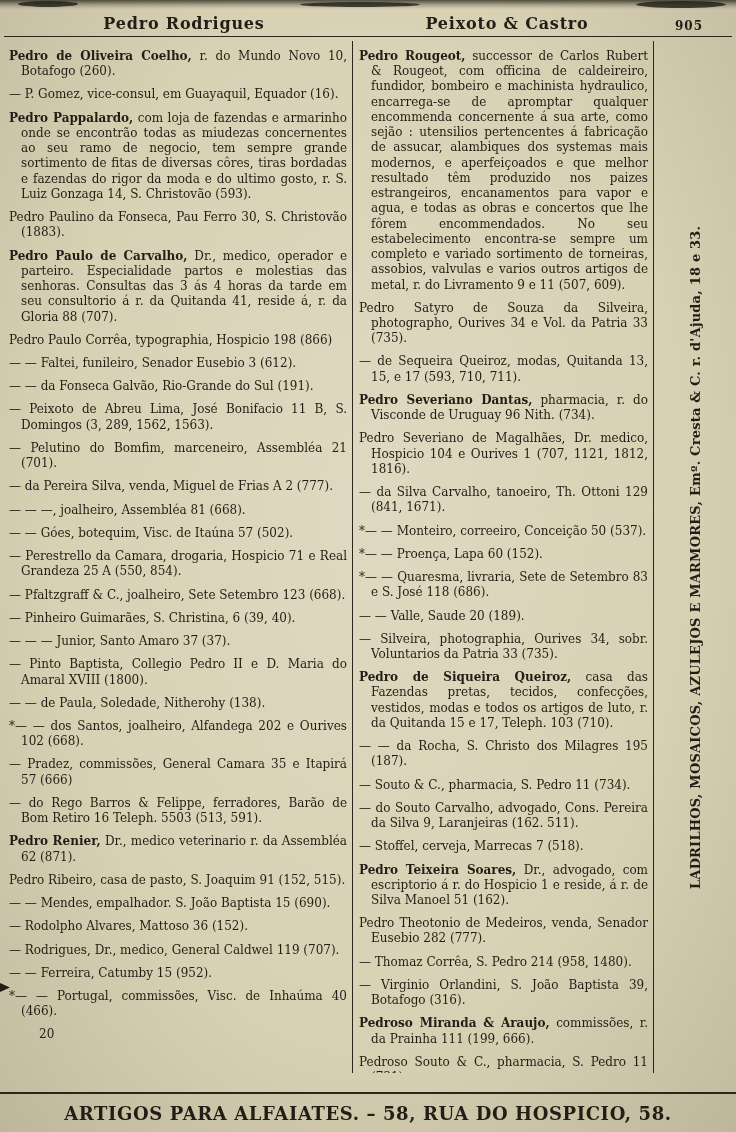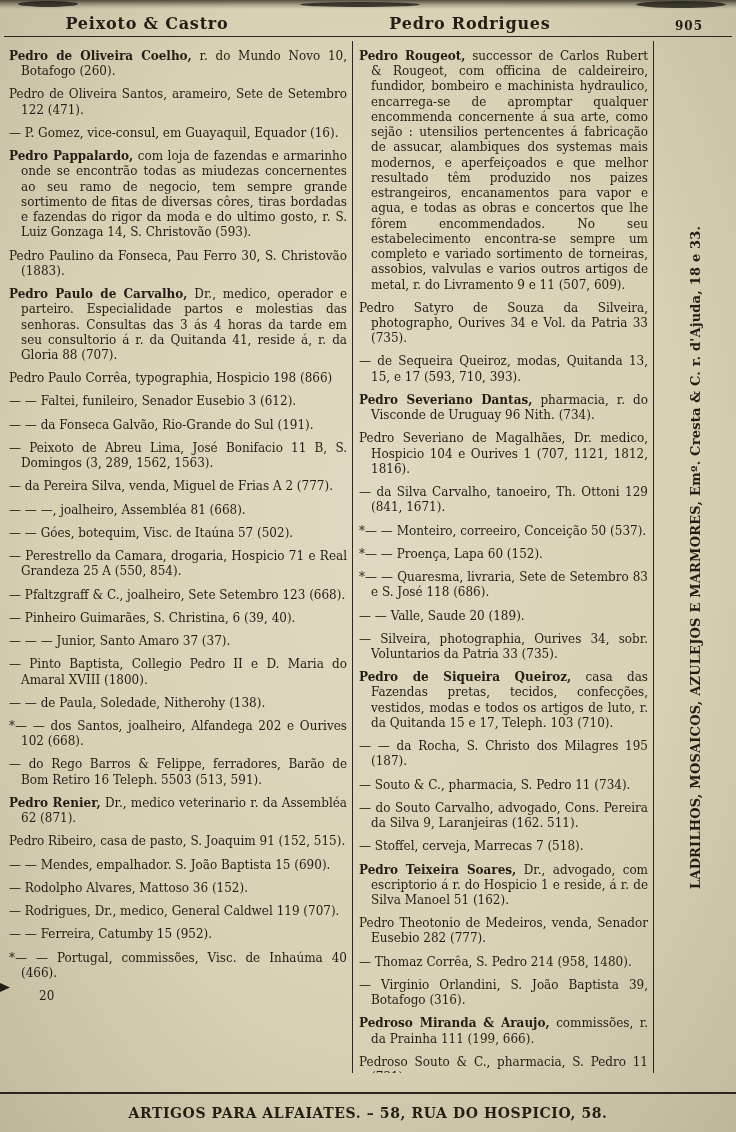--- a/index.html
+++ b/index.html
@@ -86,79 +86,80 @@
     text-align:center;
   }
 
   
   .footer{
     position:absolute;left:0;bottom:0;width:100%;
     border-top:2px solid #2b261b;
     height:40px;
     display:flex;align-items:center;justify-content:center;
     font-weight:bold;
-    font-size:14px;
+    font-size:18px;
     letter-spacing:0.6px;
     box-sizing:border-box;
     background:rgba(0,0,0,0.02);
   }
 </style>
 </head>
 <body>
 
 <div class="page">
   <div class="scan-top"></div>
   <div class="blob b1"></div>
   <div class="blob b2"></div>
   <div class="blob b3"></div>
   <div class="manicule"></div>
 
   <header class="header">
+    <span class="ht left">Pedro Rodrigues</span>
     <span class="ht right">Peixoto &amp; Castro</span>
-    <span class="ht left">Pedro Rodrigues</span>
     <span class="pageno">905</span>
   </header>
 
   <div class="main">
     <div class="col col-left">
         <p class="entry"><b>Pedro de Oliveira Coelho,</b> r. do Mundo Novo 10, Botafogo (260).</p>
-        <p class="entry">Pedro de Oliveira Santos, arameiro, Sete de Setembro 122 (471).</p>
         <p class="entry">— P. Gomez, vice-consul, em Guayaquil, Equador (16).</p>
         <p class="entry"><b>Pedro Pappalardo,</b> com loja de fazendas e armarinho onde se encontrão todas as miudezas concernentes ao seu ramo de negocio, tem sempre grande sortimento de fitas de diversas côres, tiras bordadas e fazendas do rigor da moda e do ultimo gosto, r. S. Luiz Gonzaga 14, S. Christovão (593).</p>
         <p class="entry">Pedro Paulino da Fonseca, Pau Ferro 30, S. Christovão (1883).</p>
         <p class="entry"><b>Pedro Paulo de Carvalho,</b> Dr., medico, operador e parteiro. Especialidade partos e molestias das senhoras. Consultas das 3 ás 4 horas da tarde em seu consultorio á r. da Quitanda 41, reside á, r. da Gloria 88 (707).</p>
         <p class="entry">Pedro Paulo Corrêa, typographia, Hospicio 198 (866)</p>
         <p class="entry">— — Faltei, funileiro, Senador Eusebio 3 (612).</p>
         <p class="entry">— — da Fonseca Galvão, Rio-Grande do Sul (191).</p>
         <p class="entry">— Peixoto de Abreu Lima, José Bonifacio 11 B, S. Domingos (3, 289, 1562, 1563).</p>
+        <p class="entry">— Pelutino do Bomfim, marceneiro, Assembléa 21 (701).</p>
         <p class="entry">— da Pereira Silva, venda, Miguel de Frias A 2 (777).</p>
         <p class="entry">— — —, joalheiro, Assembléa 81 (668).</p>
         <p class="entry">— — Góes, botequim, Visc. de Itaúna 57 (502).</p>
         <p class="entry">— Perestrello da Camara, drogaria, Hospicio 71 e Real Grandeza 25 A (550, 854).</p>
         <p class="entry">— Pfaltzgraff &amp; C., joalheiro, Sete Setembro 123 (668).</p>
         <p class="entry">— Pinheiro Guimarães, S. Christina, 6 (39, 40).</p>
         <p class="entry">— — — Junior, Santo Amaro 37 (37).</p>
         <p class="entry">— Pinto Baptista, Collegio Pedro II e D. Maria do Amaral XVIII (1800).</p>
         <p class="entry">— — de Paula, Soledade, Nitherohy (138).</p>
         <p class="entry">*— — dos Santos, joalheiro, Alfandega 202 e Ourives 102 (668).</p>
+        <p class="entry">— Pradez, commissões, General Camara 35 e Itapirá 57 (666)</p>
         <p class="entry">— do Rego Barros &amp; Felippe, ferradores, Barão de Bom Retiro 16 Teleph. 5503 (513, 591).</p>
         <p class="entry"><b>Pedro Renier,</b> Dr., medico veterinario r. da Assembléa 62 (871).</p>
         <p class="entry">Pedro Ribeiro, casa de pasto, S. Joaquim 91 (152, 515).</p>
         <p class="entry">— — Mendes, empalhador. S. João Baptista 15 (690).</p>
         <p class="entry">— Rodolpho Alvares, Mattoso 36 (152).</p>
         <p class="entry">— Rodrigues, Dr., medico, General Caldwel 119 (707).</p>
         <p class="entry">— — Ferreira, Catumby 15 (952).</p>
         <p class="entry">*— — Portugal, commissões, Visc. de Inhaúma 40 (466).</p>
         <p class="entry sig">20</p>
       </div>
     <div class="divider"></div>
     <div class="col col-right">
         <p class="entry"><b>Pedro Rougeot,</b> successor de Carlos Rubert &amp; Rougeot, com officina de caldeireiro, fundidor, bombeiro e machinista hydraulico, encarrega-se de apromptar qualquer encommenda concernente á sua arte, como sejão : utensilios pertencentes á fabricação de assucar, alambiques dos systemas mais modernos, e aperfeiçoados e que melhor resultado têm produzido nos paizes estrangeiros, encanamentos para vapor e agua, e todas as obras e concertos que lhe fôrem encommendados. No seu estabelecimento encontra-se sempre um completo e variado sortimento de torneiras, assobios, valvulas e varios outros artigos de metal, r. do Livramento 9 e 11 (507, 609).</p>
         <p class="entry">Pedro Satyro de Souza da Silveira, photographo, Ourives 34 e Vol. da Patria 33 (735).</p>
-        <p class="entry">— de Sequeira Queiroz, modas, Quitanda 13, 15, e 17 (593, 710, 393).</p>
+        <p class="entry">— de Sequeira Queiroz, modas, Quitanda 13, 15, e 17 (593, 710, 711).</p>
         <p class="entry"><b>Pedro Severiano Dantas,</b> pharmacia, r. do Visconde de Uruguay 96 Nith. (734).</p>
         <p class="entry">Pedro Severiano de Magalhães, Dr. medico, Hospicio 104 e Ourives 1 (707, 1121, 1812, 1816).</p>
         <p class="entry">— da Silva Carvalho, tanoeiro, Th. Ottoni 129 (841, 1671).</p>
         <p class="entry">*— — Monteiro, correeiro, Conceição 50 (537).</p>
         <p class="entry">*— — Proença, Lapa 60 (152).</p>
         <p class="entry">*— — Quaresma, livraria, Sete de Setembro 83 e S. José 118 (686).</p>
         <p class="entry">— — Valle, Saude 20 (189).</p>
         <p class="entry">— Silveira, photographia, Ourives 34, sobr. Voluntarios da Patria 33 (735).</p>
         <p class="entry"><b>Pedro de Siqueira Queiroz,</b> casa das Fazendas pretas, tecidos, confecções, vestidos, modas e todos os artigos de luto, r. da Quitanda 15 e 17, Teleph. 103 (710).</p>
         <p class="entry">— — da Rocha, S. Christo dos Milagres 195 (187).</p>

